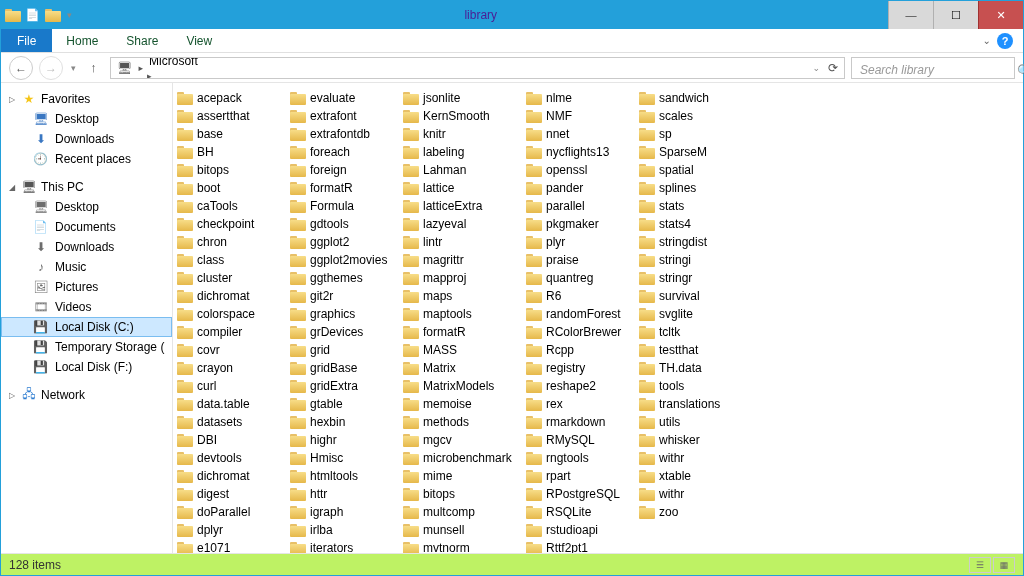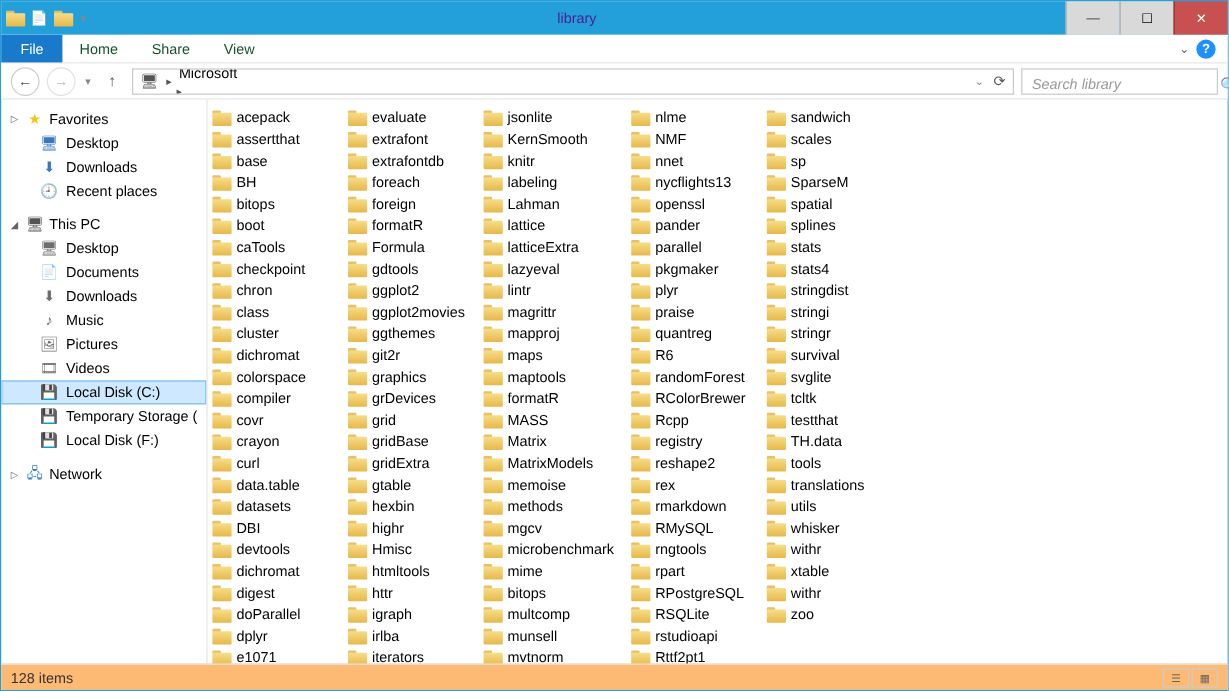--- a/index.html
+++ b/index.html
@@ -45,21 +45,21 @@
   .drive{ color:#6d6d6d;}
   .net{ color:#2e7dd1;}
   .content { flex:1; overflow:hidden; padding:6px 4px 0 0; position:relative;}
   .cols { display:flex; height:100%; }
   .col { width:113px; padding-left:2px; }
   .col.wider { width:123px; }
   .entry { display:flex; align-items:center; gap:4px; height:18px; padding:0 2px; white-space:nowrap; }
   .folder-icon{ width:16px; height:13px; position:relative;}
   .folder-icon::before{ content:""; position:absolute; left:0; top:0; width:7px; height:3px; background:#e8c067; border-radius:1px 1px 0 0;}
   .folder-icon::after{ content:""; position:absolute; left:0; top:2px; width:16px; height:11px; background:linear-gradient(#f7dd88,#e6b84a); border-radius:1px;}
-  .statusbar { height:22px; border-top:1px solid #e5e5e5; display:flex; align-items:center; padding:0 8px; font-size:12px; color:#333; background:#fdba74;}
+  .statusbar { height:22px; border-top:1px solid #e5e5e5; display:flex; align-items:center; padding:0 8px; font-size:12px; color:#333; background:#bef264;}
   .statusbar .views{ margin-left:auto; display:flex; gap:2px;}
   .view-btn{ width:22px; height:16px; border:1px solid #ccc; display:flex; align-items:center; justify-content:center; font-size:9px; color:#666;}
   .desktop-ic{ color:#3a77c2;}
   .pc-ic{ color:#555;}
   .dl-ic{ color:#3a77c2;}
   .recent-ic{ color:#5aa0d8;}
   .qat-ic{ width:16px; height:16px; display:inline-flex; align-items:center; justify-content:center;}
 </style>
 </head>
 <body>

